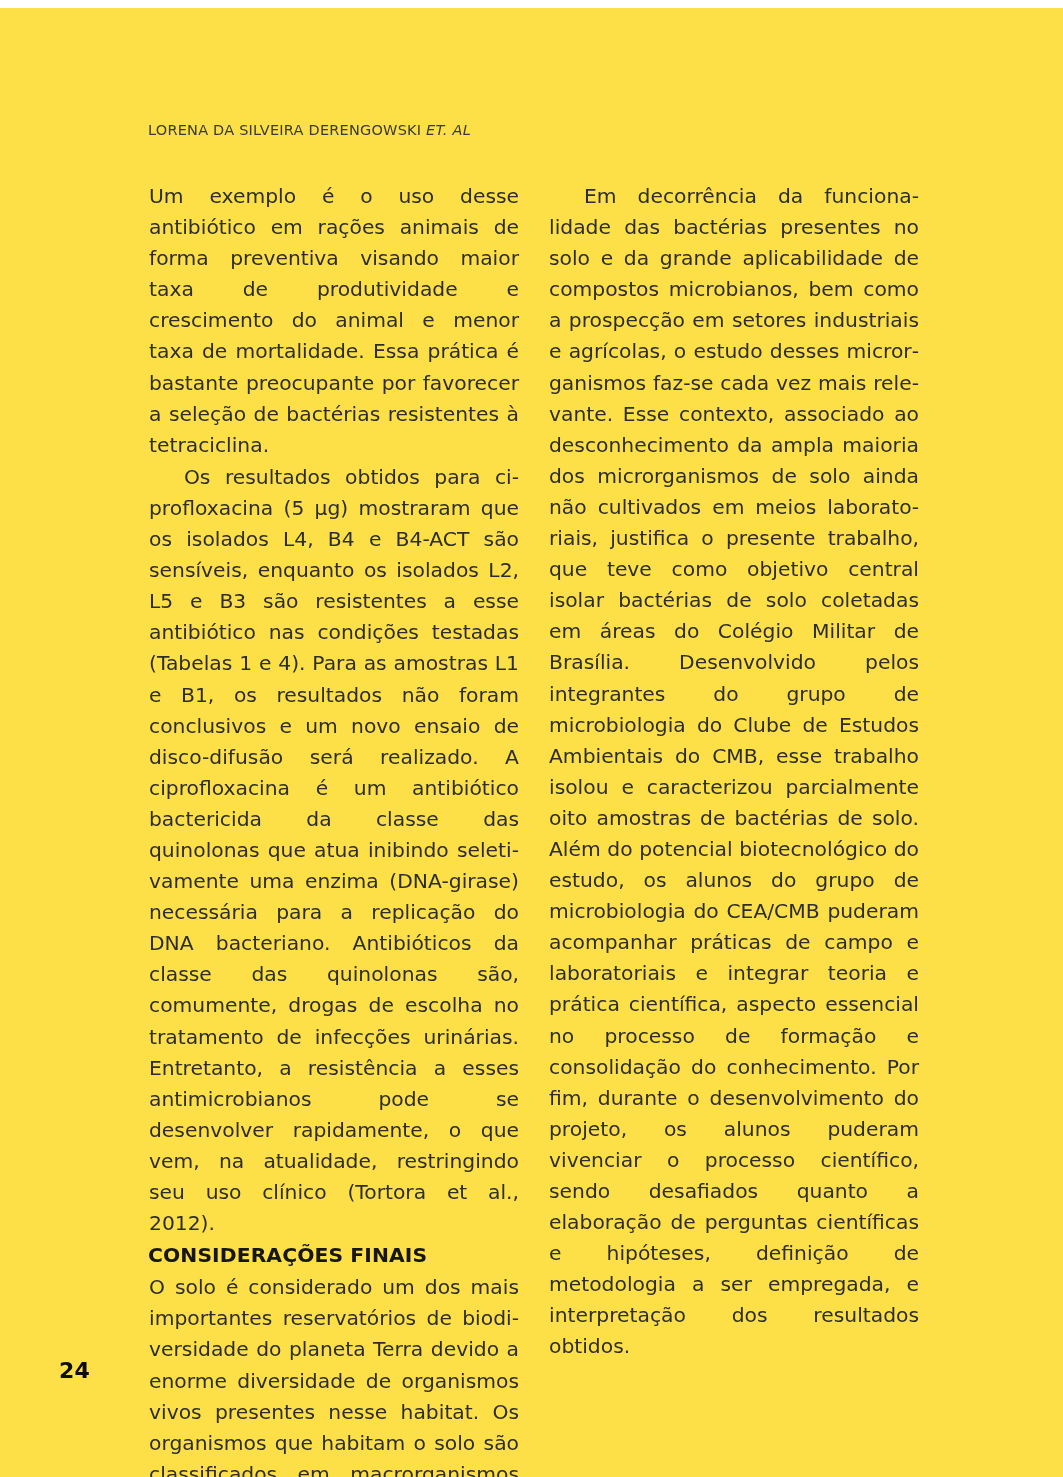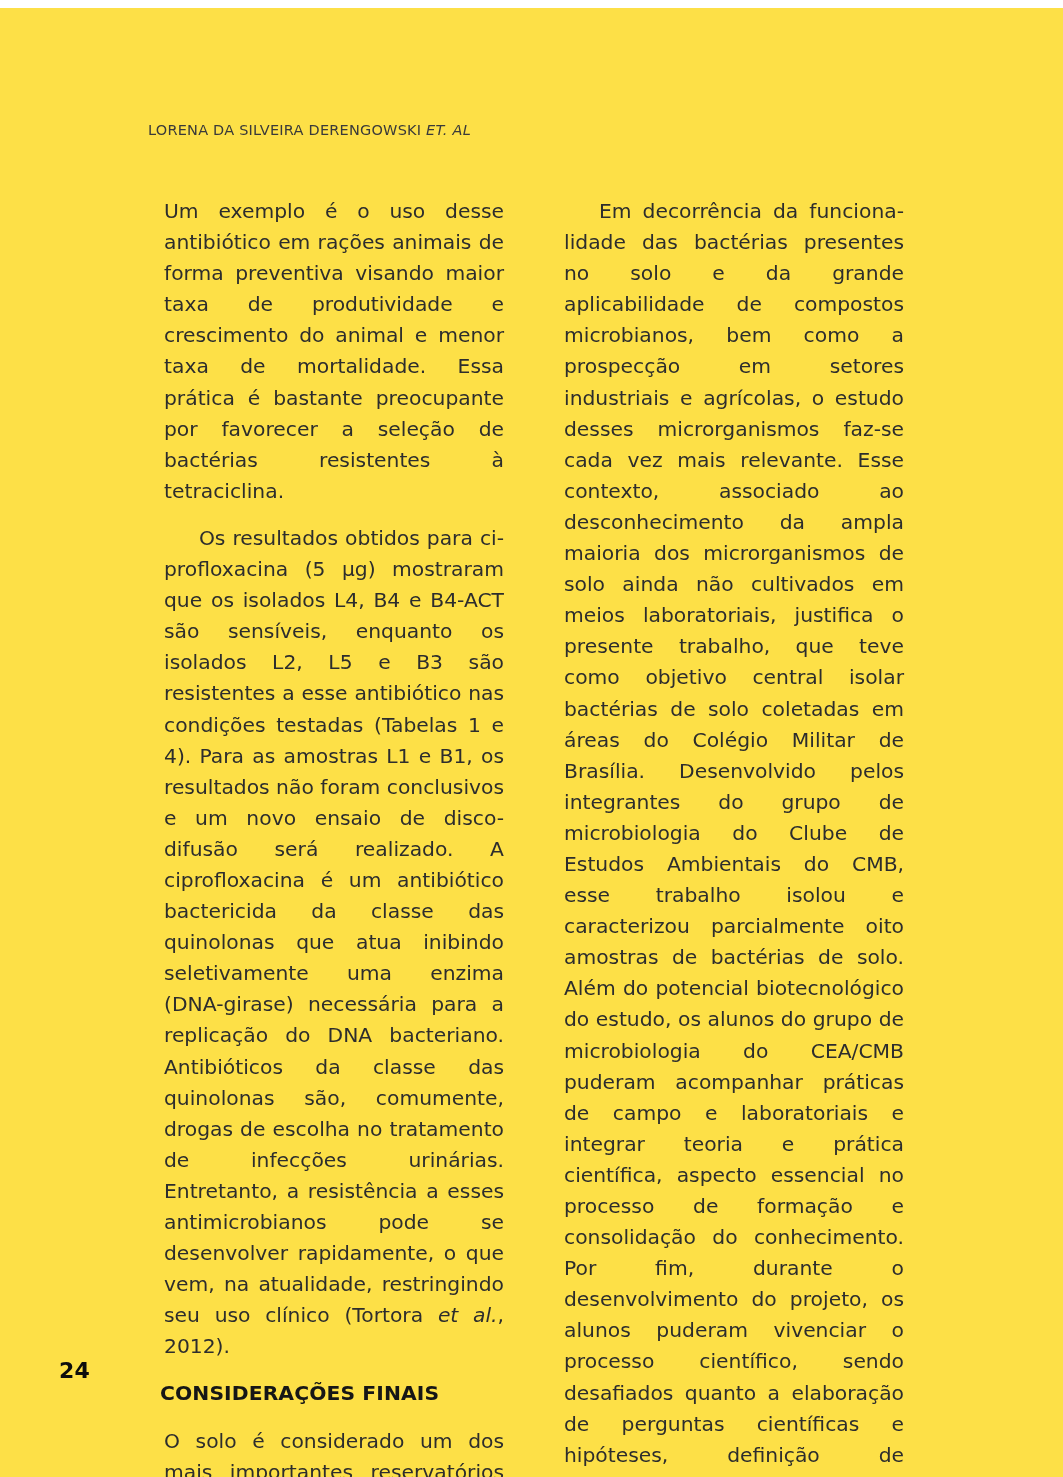--- a/index.html
+++ b/index.html
@@ -52,38 +52,37 @@
   .col {
     position: absolute;
     top: 0;
     width: 372px;
     height: 1140px;
   }
   .col-left  { left: 0; }
   .col-right { left: 400px; }
 
   p.body {
-    margin: 16px;
+    margin: 1px;
     font-size: 20.3px;
     line-height: 31.1px;
     text-align: justify;
     text-justify: inter-word;
     color: #2d2d2d;
     hyphens: manual;
     -webkit-hyphens: manual;
   }
   p.body.indent {
     text-indent: 1.72em;
   }
   p.body .ital {
-    font-style: italic;
   }
 
   h2.section-head {
-    margin: 12px;
+    margin: 0;
     font-size: 20.3px;
     line-height: 31.1px;
     font-weight: 700;
     color: #161616;
     letter-spacing: 0.005em;
     text-align: left;
   }
 
   
   .folio {

